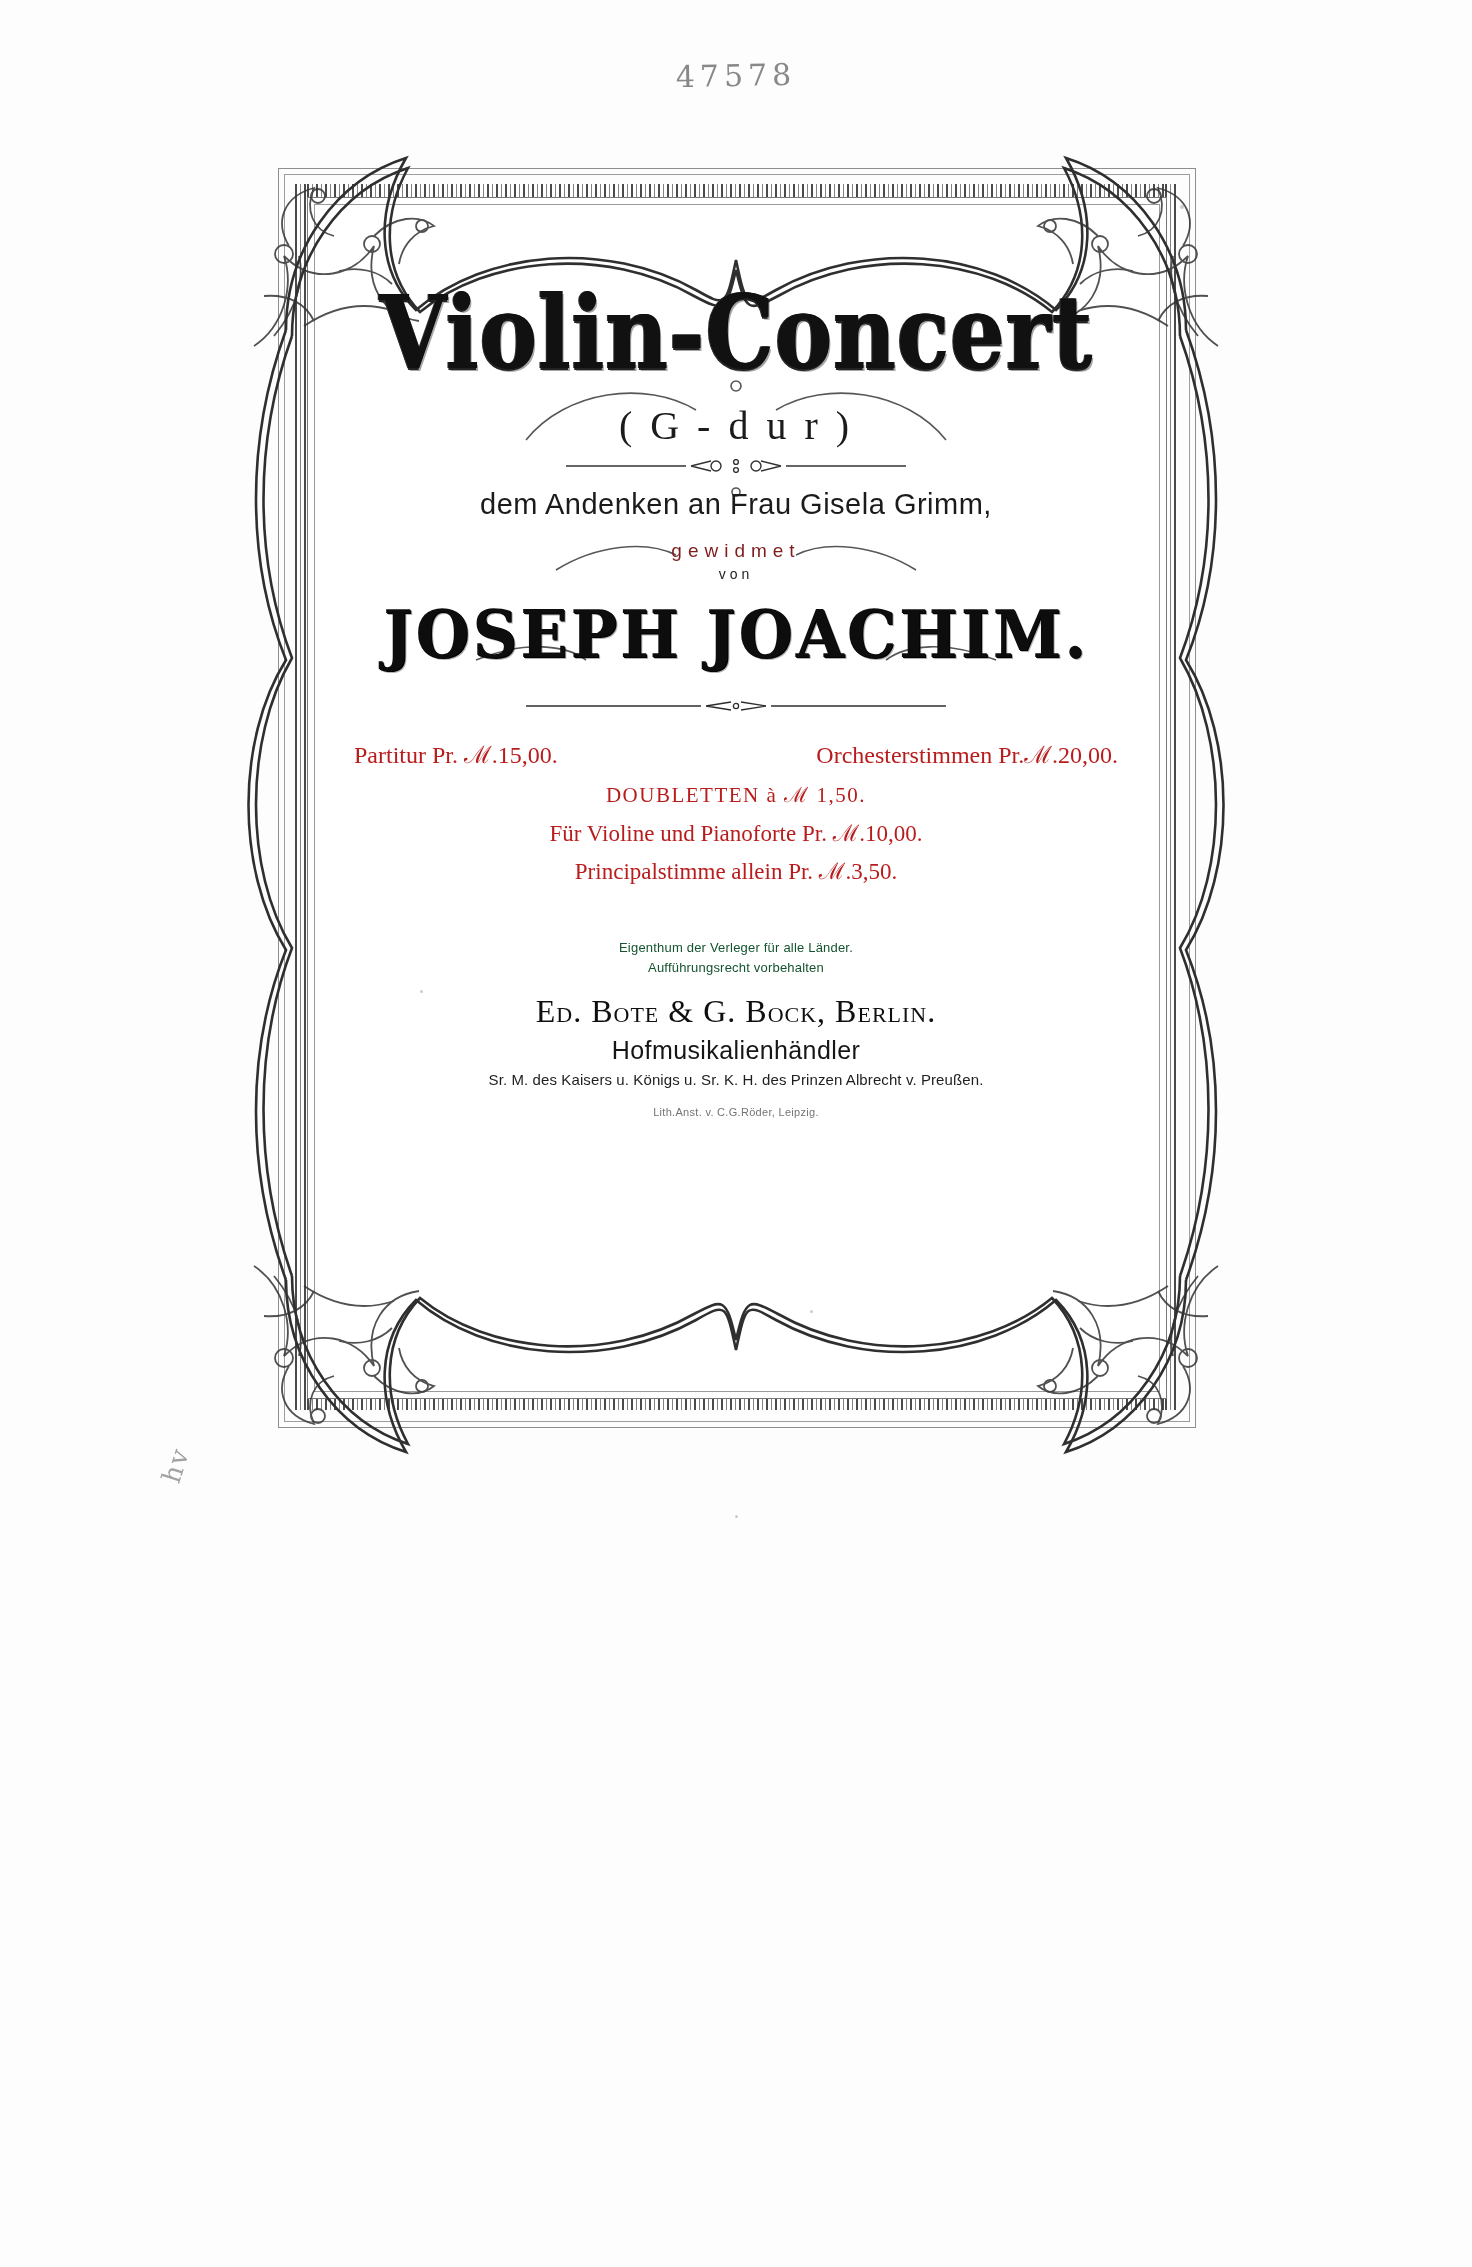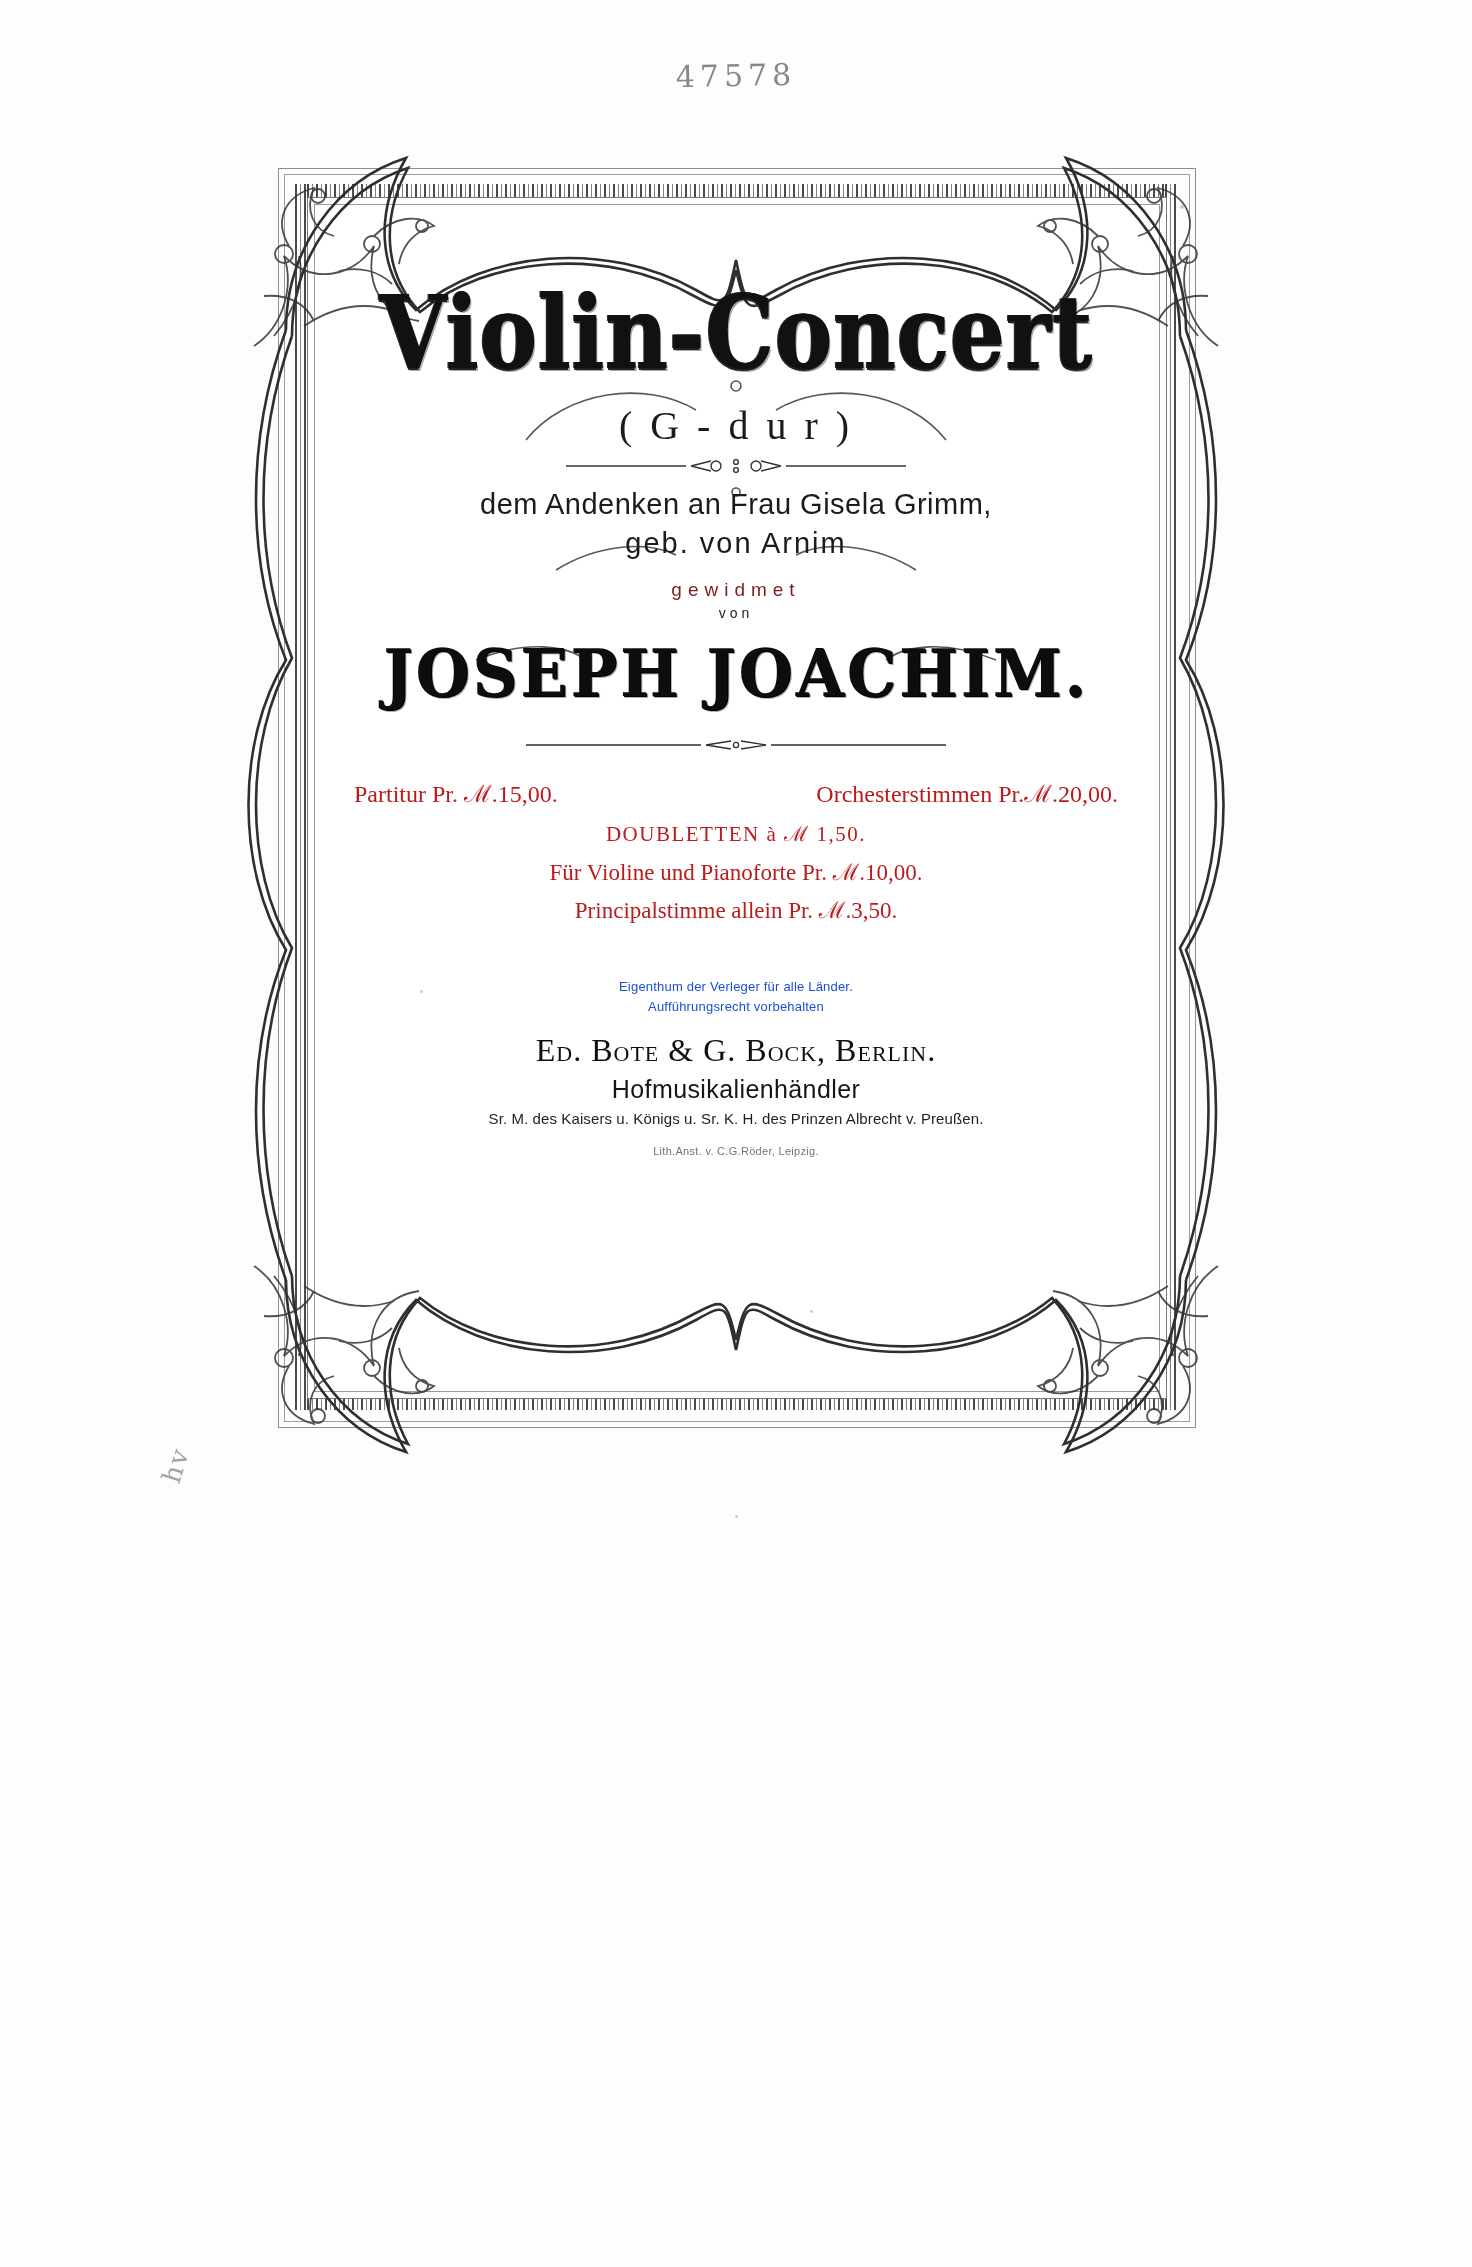--- a/index.html
+++ b/index.html
@@ -214,21 +214,21 @@
 
   
   .publisher {
     margin-top: 52px;
     font-family: "Liberation Sans", sans-serif;
     color: #161616;
   }
   .copyright-note {
     font-size: 13px;
     line-height: 1.5;
-    color: #1d4ed8;
+    color: #14532d;
     letter-spacing: .2px;
   }
   .publisher-name {
     font-family: "Liberation Serif", serif;
     font-size: 32px;
     letter-spacing: 1px;
     margin-top: 16px;
     font-variant: small-caps;
     color: #0f0f0f;
   }
@@ -406,21 +406,20 @@
               <circle cx="190" cy="7" r="5"></circle>
             <path d="M125,7 L145,2 M125,7 L145,12 M215,7 L195,2 M215,7 L195,12"></path>
             <circle cx="170" cy="3" r="2.4"></circle>
               <circle cx="170" cy="11" r="2.4"></circle>
           </g>
         </svg>
       </div>
 
       <div class="dedication">
         <div>dem Andenken an Frau Gisela Grimm,</div>
-        <div class="line2">geb. von Arnim</div>
       </div>
 
       <div class="gewidmet">gewidmet</div>
       <div class="von">von</div>
 
       <div class="composer">JOSEPH JOACHIM.</div>
 
       <div class="divider">
         <svg viewBox="0 0 420 10" width="420" height="10">
           <g stroke="#2e2e2e" stroke-width="1.3" fill="none">

